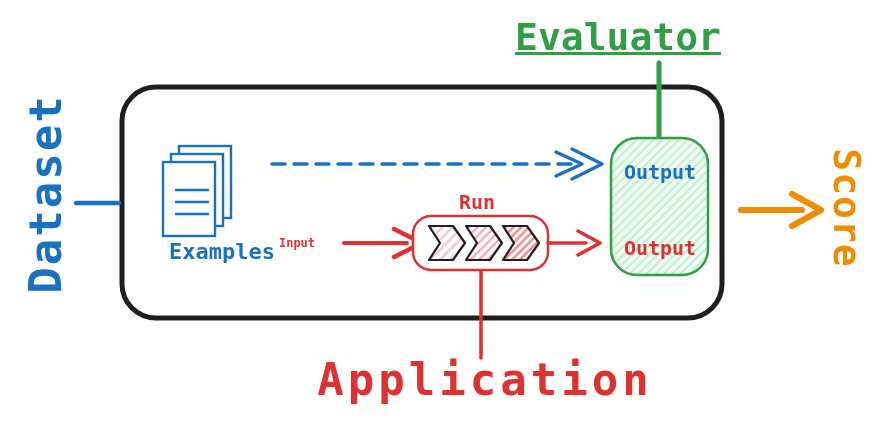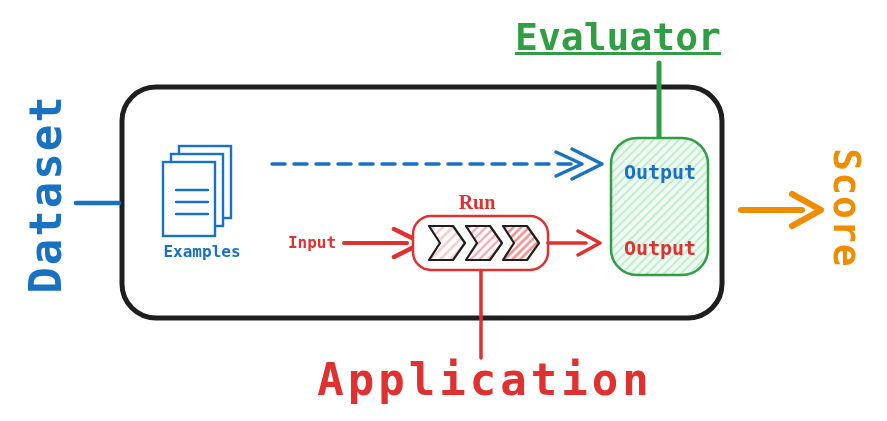--- a/index.html
+++ b/index.html
@@ -14,23 +14,23 @@
   }
   .art{position:absolute; left:0; top:0;}
   .label{position:absolute; transform:translate(-50%,-50%); white-space:nowrap; line-height:1;}
   #lbl-dataset    {left:46px;  top:194px; font-size:44px; color:var(--blue);
                    transform:translate(-50%,-50%) rotate(-90deg); letter-spacing:2px;}
   #lbl-score      {left:847px; top:208px; font-size:38px; color:var(--orange);
                    transform:translate(-50%,-50%) rotate(90deg); letter-spacing:1px;}
   #lbl-evaluator  {left:618px; top:37px;  font-size:38px; color:var(--green);text-decoration:underline;}
   #lbl-application{left:485px; top:380px; font-size:44px; color:var(--red); letter-spacing:4px;}
   #lbl-optional   {left:414px; top:146px; font-size:19px; color:var(--blue);}
-  #lbl-examples   {left:202px; top:252px; font-size:16px; color:var(--blue);text-align:right;}
-  #lbl-input      {left:312px; top:243px; font-size:16px; color:var(--red);}
-  #lbl-run        {left:477px; top:202px; font-size:20px; color:var(--red);font-family:Liberation Serif, serif;}
+  #lbl-examples   {left:222px; top:252px; font-size:22px; color:var(--blue);text-align:right;}
+  #lbl-input      {left:297px; top:243px; font-size:12px; color:var(--red);}
+  #lbl-run        {left:477px; top:202px; font-size:20px; color:var(--red);}
   #lbl-output-eval{left:660px; top:172px; font-size:20px; color:var(--blue);}
   #lbl-output-app {left:660px; top:248px; font-size:20px; color:var(--red);}
 
   .stroke-ink   {stroke:var(--ink);}
   .stroke-blue  {stroke:var(--blue);}
   .stroke-red   {stroke:var(--red);}
   .stroke-green {stroke:var(--green);}
   .stroke-orange{stroke:var(--orange);}
   .nofill{fill:none;}
   .whitefill{fill:#ffffff;}

